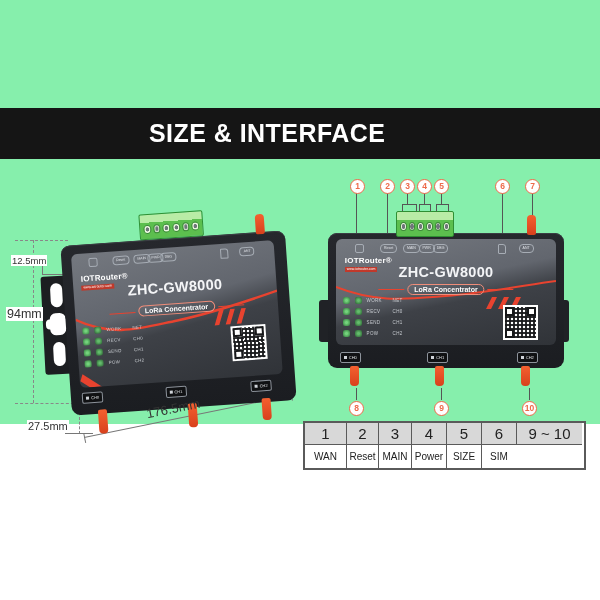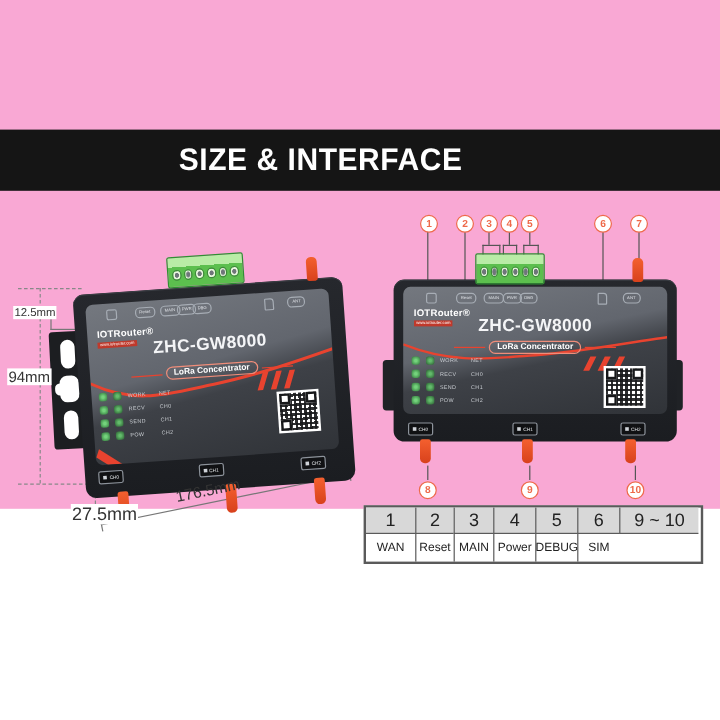--- a/index.html
+++ b/index.html
@@ -1,17 +1,17 @@
 <!DOCTYPE html>
 <html><head>
 <meta charset="utf-8">
 <style>
   html,body{margin:0;padding:0;width:600px;height:600px;background:#fff;overflow:hidden;
     font-family:"Liberation Sans",sans-serif;}
-  .canvas{position:relative;width:600px;height:424px;background:#f9a8d4;}
+  .canvas{position:relative;width:600px;height:424px;background:#86efac;}
 
   
   .banner{position:absolute;left:0;top:108px;width:600px;height:51px;background:#151515;
     display:flex;align-items:center;justify-content:center;}
   .banner h1{margin:0;color:#fff;font-size:26px;font-weight:700;letter-spacing:.5px;
     transform:translateX(-33px) scaleX(.96);}
 
   
   .dev{position:absolute;background:linear-gradient(#26282d,#1b1d21);border-radius:9px;z-index:2;
     box-shadow:inset 0 1px 0 #3a3d43;}
@@ -107,21 +107,21 @@
   <div class="dtxt" style="left:6px;top:307px;font-size:12.5px;">94mm</div>
   <div class="dline-v" style="left:33px;top:240px;height:163px;"></div>
   <div class="dline-h" style="left:15px;top:240px;width:53px;"></div>
   <div class="dline-h" style="left:15px;top:403px;width:64px;"></div>
 
   <div class="dtxt" style="left:11px;top:255px;font-size:9.5px;">12.5mm</div>
   <div class="dsolid-h" style="left:42px;top:274px;width:26px;"></div>
   <div class="dsolid-v" style="left:42px;top:266px;height:9px;"></div>
   <div class="dsolid-v" style="left:68px;top:266px;height:9px;"></div>
 
-  <div class="dtxt" style="left:27px;top:420px;font-size:15px;margin-left:32px;">27.5mm</div>
+  <div class="dtxt" style="left:27px;top:420px;font-size:11px;">27.5mm</div>
   <div class="dline-v" style="left:79px;top:403px;height:31px;"></div>
   <div class="dsolid-h" style="left:65px;top:433px;width:28px;"></div>
 
   <div class="dwidth"></div>
   <div class="dwtxt">176.5mm</div>
 
   <div class="bracket">
     <span class="slot" style="top:7px;"></span>
     <span class="plusv"></span>
     <span class="plush"></span>
@@ -311,17 +311,17 @@
     <div class="c th">2</div>
     <div class="c th">3</div>
     <div class="c th">4</div>
     <div class="c th">5</div>
     <div class="c th">6</div>
     <div class="c th">9 ~ 10</div>
     <div class="c td first">WAN</div>
     <div class="c td">Reset</div>
     <div class="c td">MAIN</div>
     <div class="c td">Power</div>
-    <div class="c td">DEBUG</div>
+    <div class="c td">SIZE</div>
     <div class="c td">SIM</div>
   </div>
 
 </div>
 
 </body></html>

